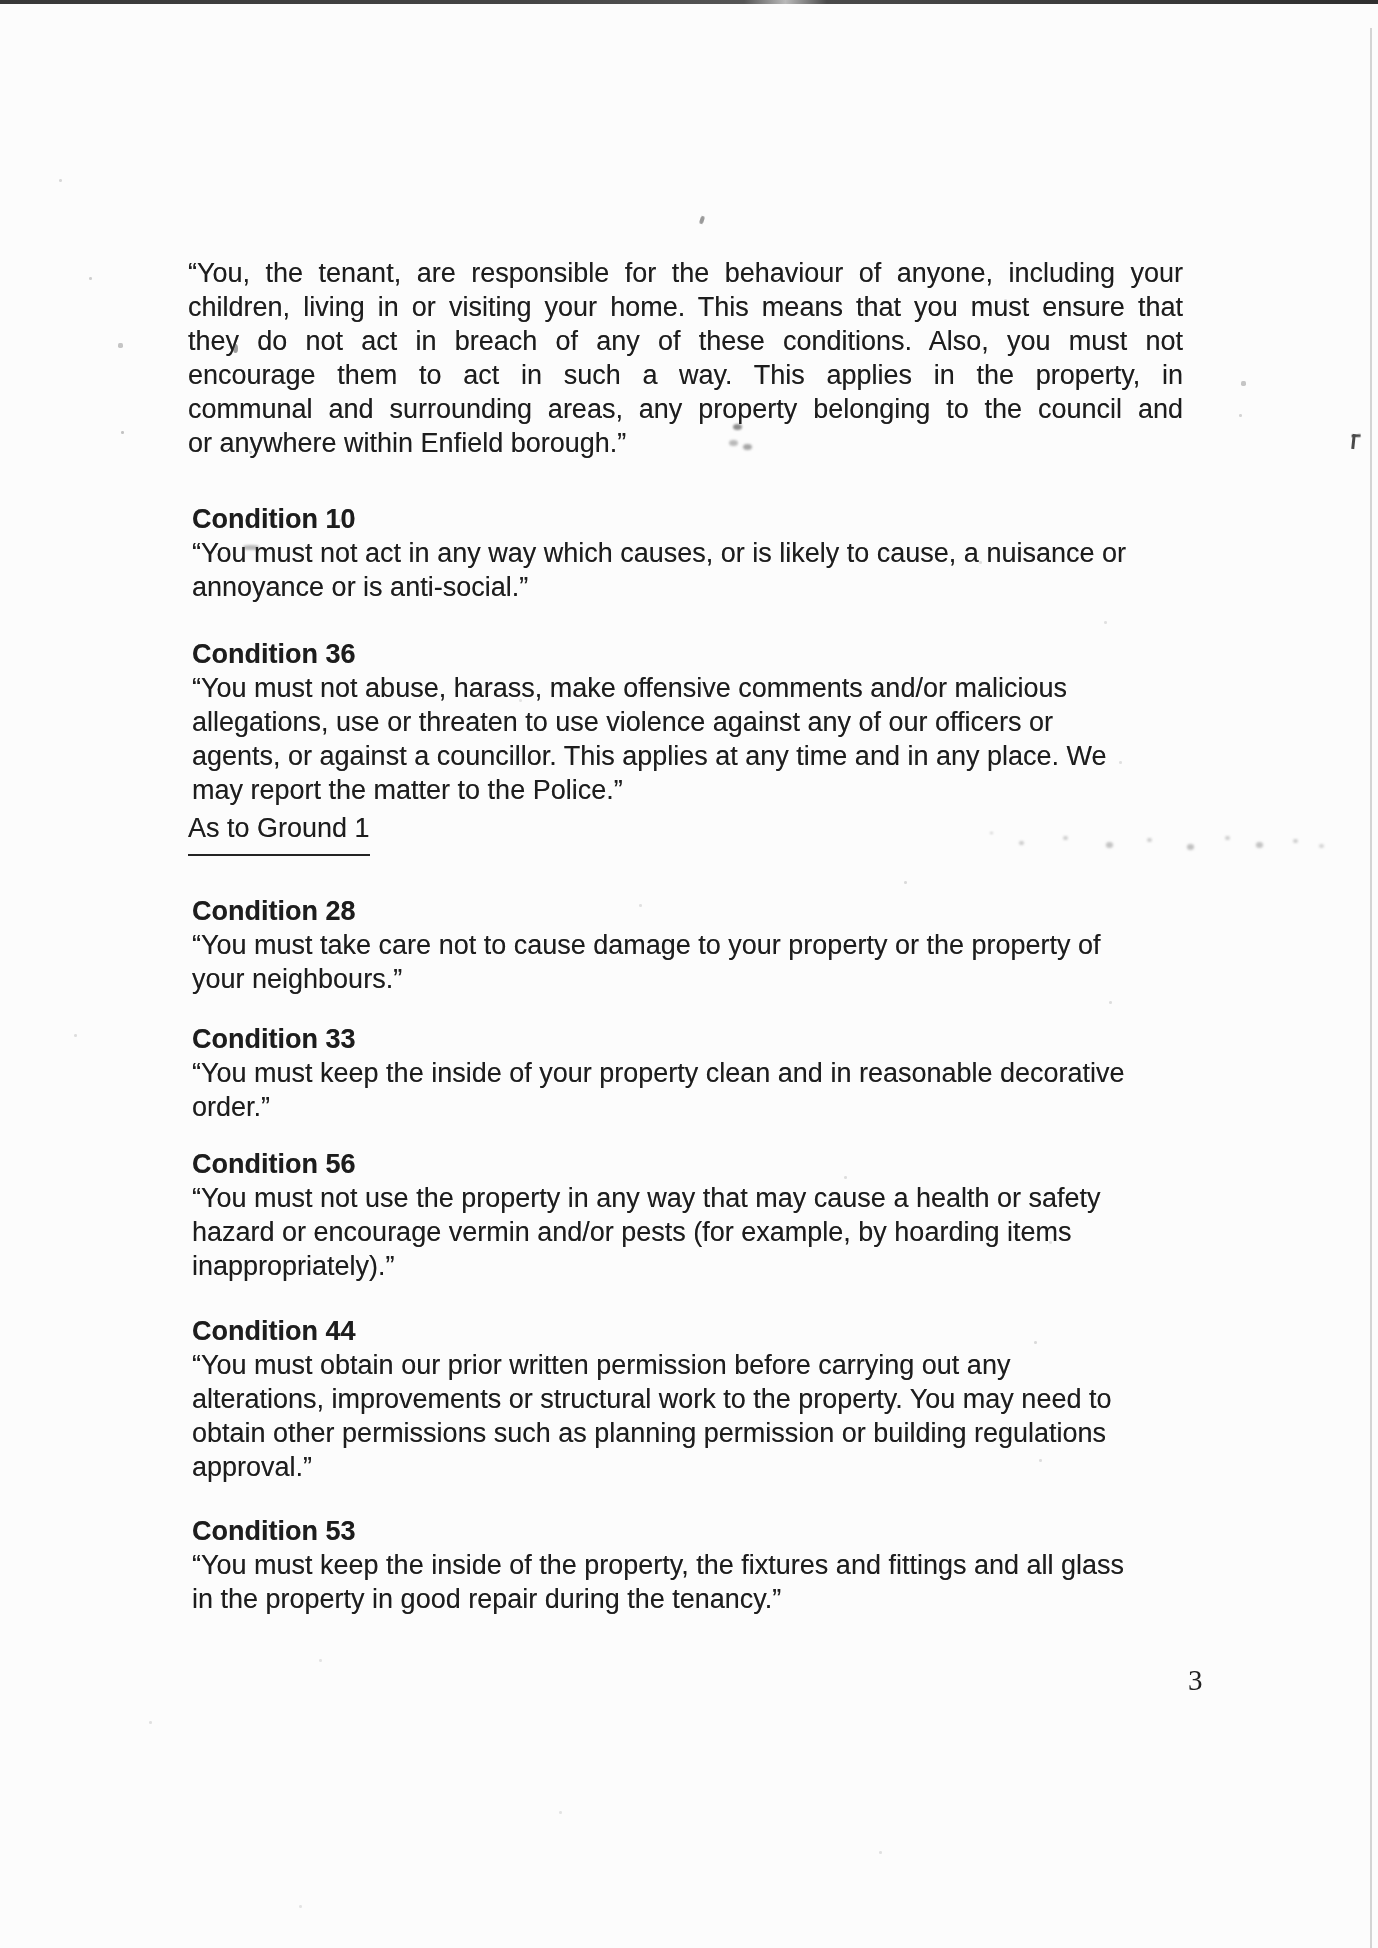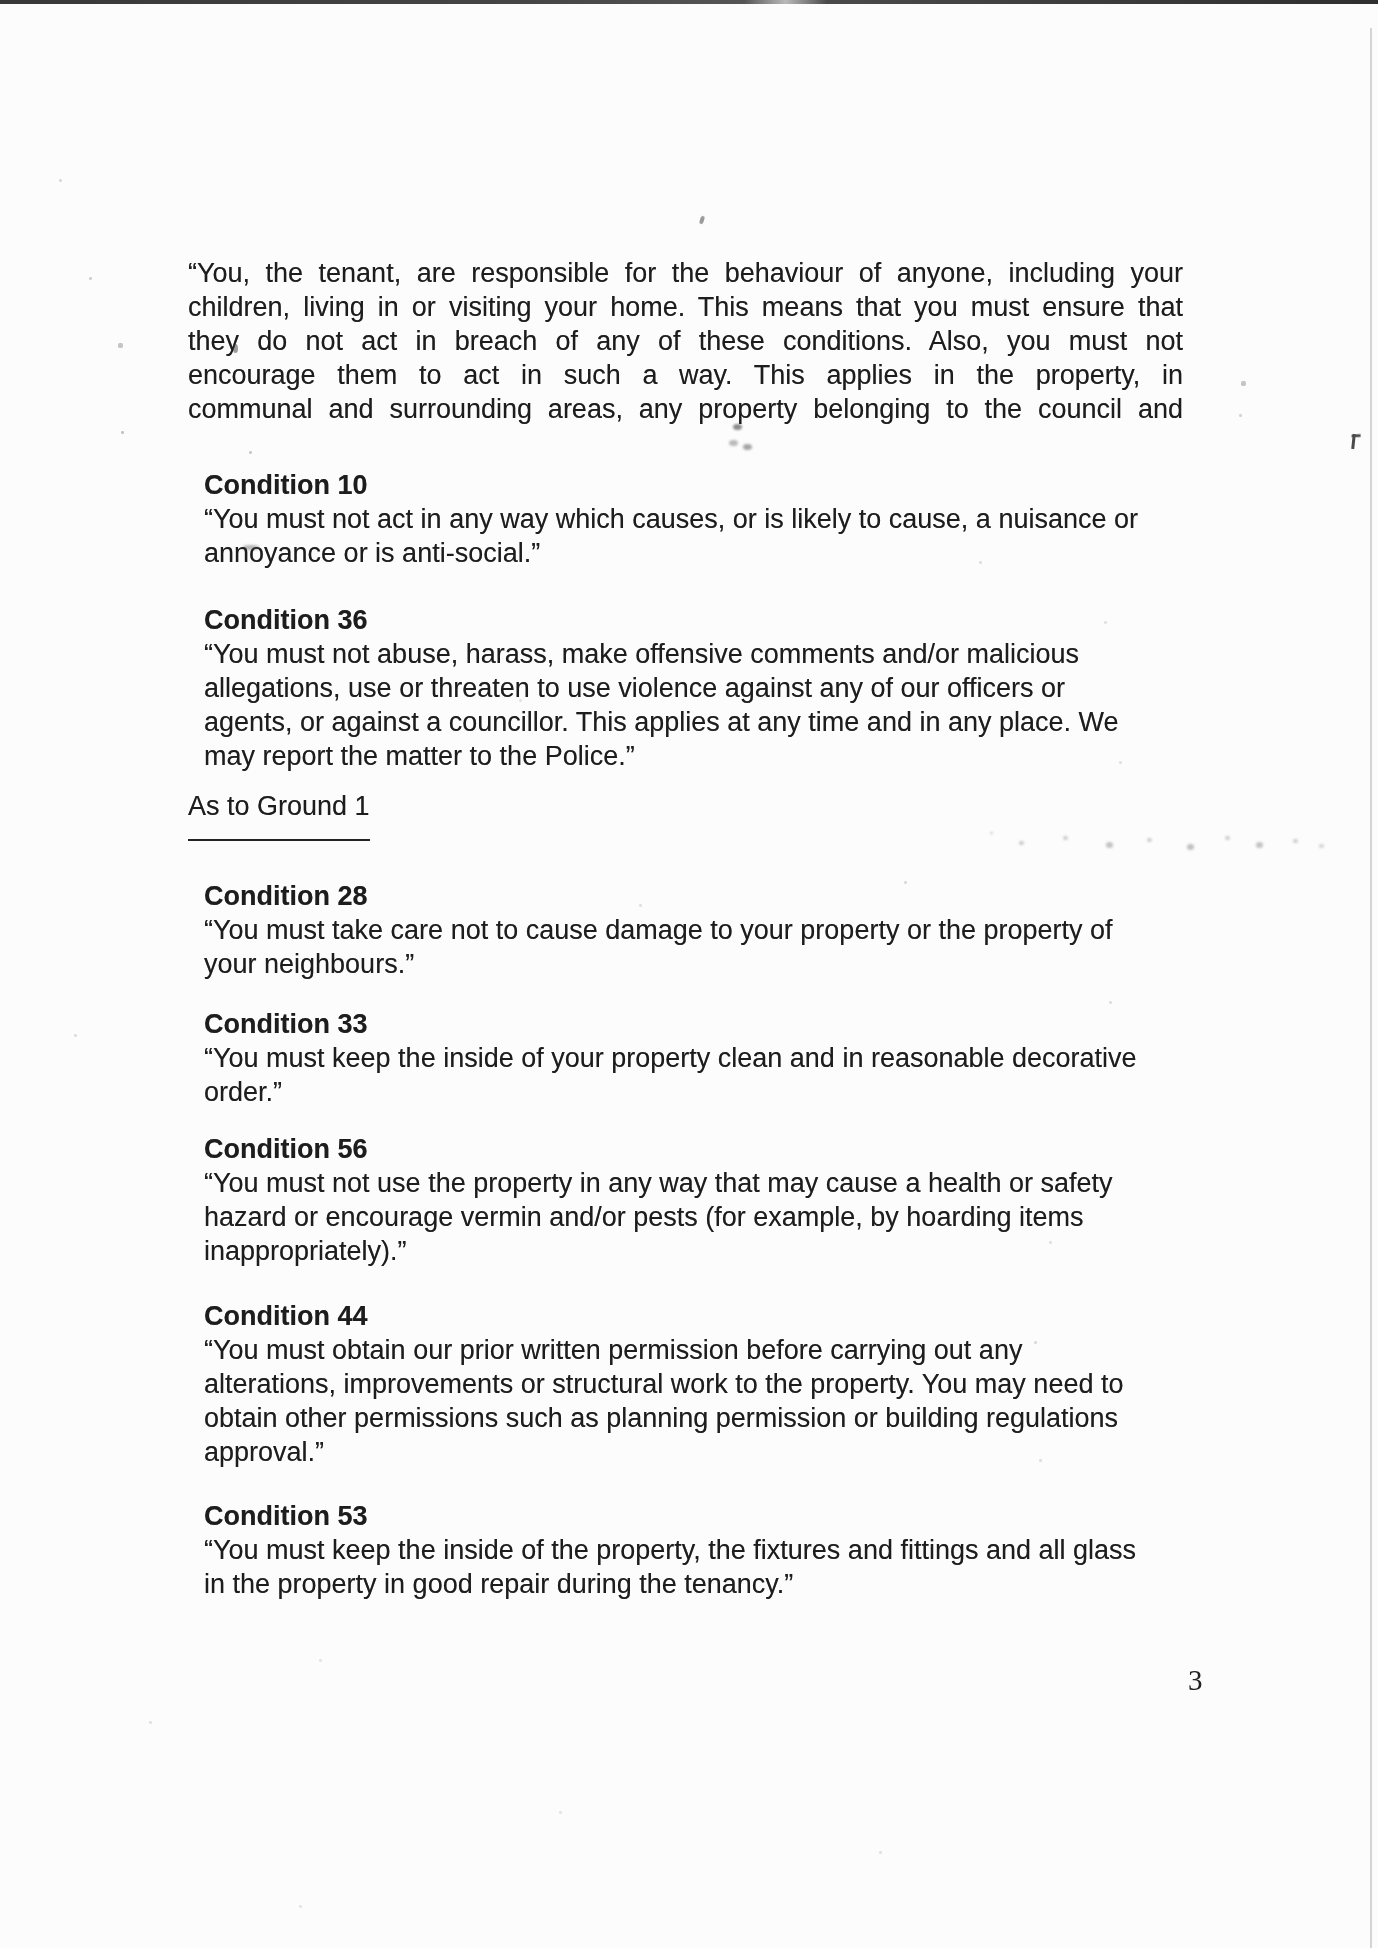--- a/index.html
+++ b/index.html
@@ -31,33 +31,33 @@
   .content{
     position:absolute;left:188px;top:0;width:995px;
     padding-top:256px;
     font-size:27px;line-height:34px;
     text-shadow:0 0 0.5px rgba(10,10,10,.45);
   }
   .intro{margin:0;}
   .intro span{display:block;}
   .jline{text-align:justify;text-align-last:justify;}
   .lline{text-align:left;}
-  .cond{margin:16px;}
+  .cond{margin:4px;}
   .cond h3{margin:0;font-size:27px;line-height:34px;font-weight:bold;}
   .cond p{margin:0;white-space:pre-line;}
   .mt-c10{margin-top:42px;}
   .mt-c21{margin-top:33px;}
   .mt-ground{margin-top:16px;}
   .mt-c31{margin-top:38px;}
   .mt-c33{margin-top:26px;}
   .mt-c34{margin-top:23px;}
   .mt-c44{margin-top:31px;}
   .mt-c53{margin-top:30px;}
   .ground{margin:0;font-size:27px;line-height:34px;font-weight:normal;}
-  .ground .u{display:inline-block;border-bottom:2px solid #242424;padding-bottom:16px;}
+  .ground .u{display:inline-block;border-bottom:2px solid #242424;padding-bottom:9px;}
   .pagenum{
     position:absolute;left:1188px;top:1664px;
     font-family:"Liberation Serif","DejaVu Serif",serif;
     font-size:29px;color:#222;
   }
   
   .speckles{
     position:absolute;top:0;left:0;width:1px;height:1px;border-radius:50%;
     background:transparent;
     box-shadow:
@@ -139,20 +139,21 @@
   <div class="speckles"></div>
 
   <div class="content">
 
     <p class="intro">
       <span class="jline">“You, the tenant, are responsible for the behaviour of anyone, including your</span>
       <span class="jline">children, living in or visiting your home. This means that you must ensure that</span>
       <span class="jline">they do not act in breach of any of these conditions. Also, you must not</span>
       <span class="jline">encourage them to act in such a way. This applies in the property, in</span>
       <span class="jline">communal and surrounding areas, any property belonging to the council and</span>
+      <span class="lline">or anywhere within Enfield borough.”</span>
     </p>
 
     <section class="cond mt-c10">
       <h3>Condition 10</h3>
       <p>“You must not act in any way which causes, or is likely to cause, a nuisance or
 annoyance or is anti-social.”</p>
     </section>
 
     <section class="cond mt-c21">
       <h3>Condition 36</h3>

